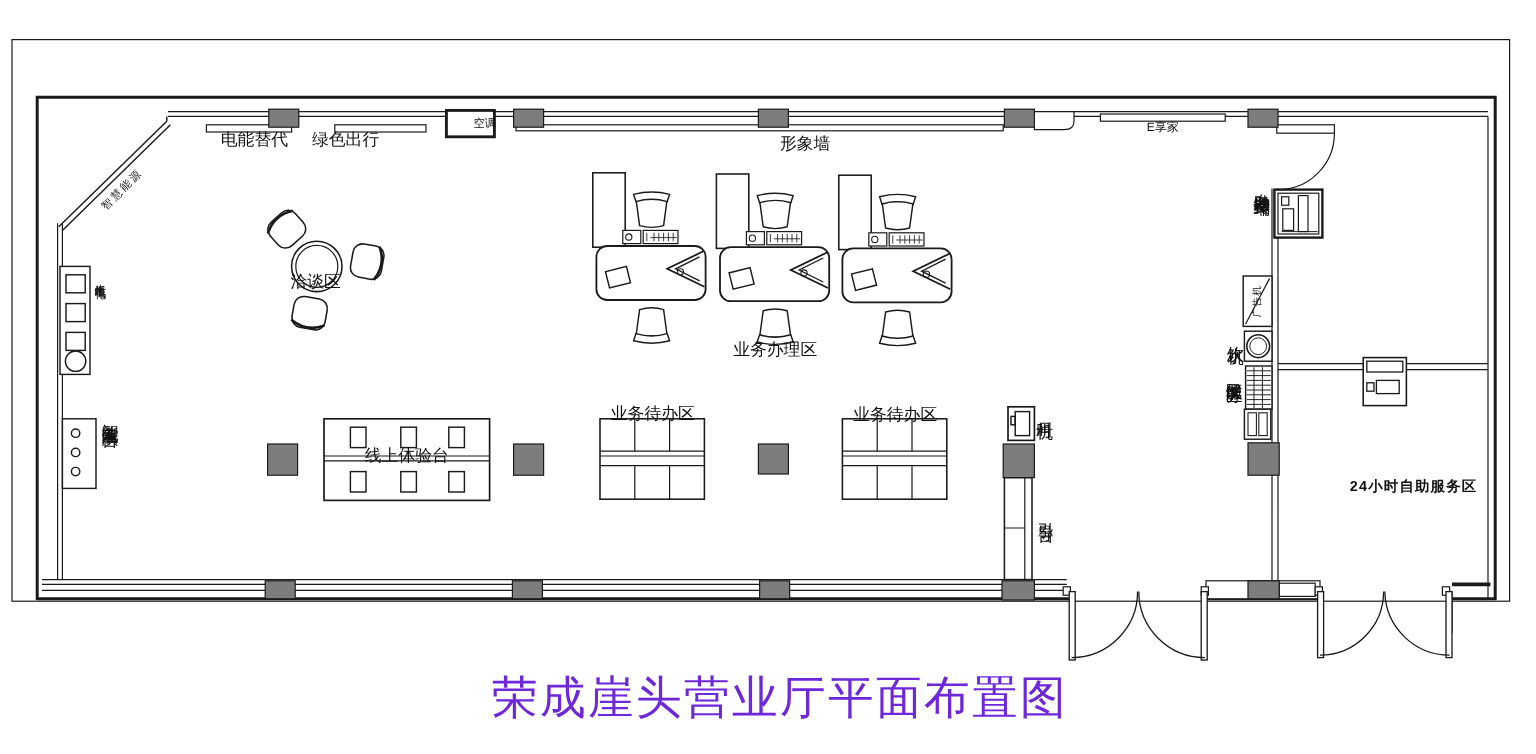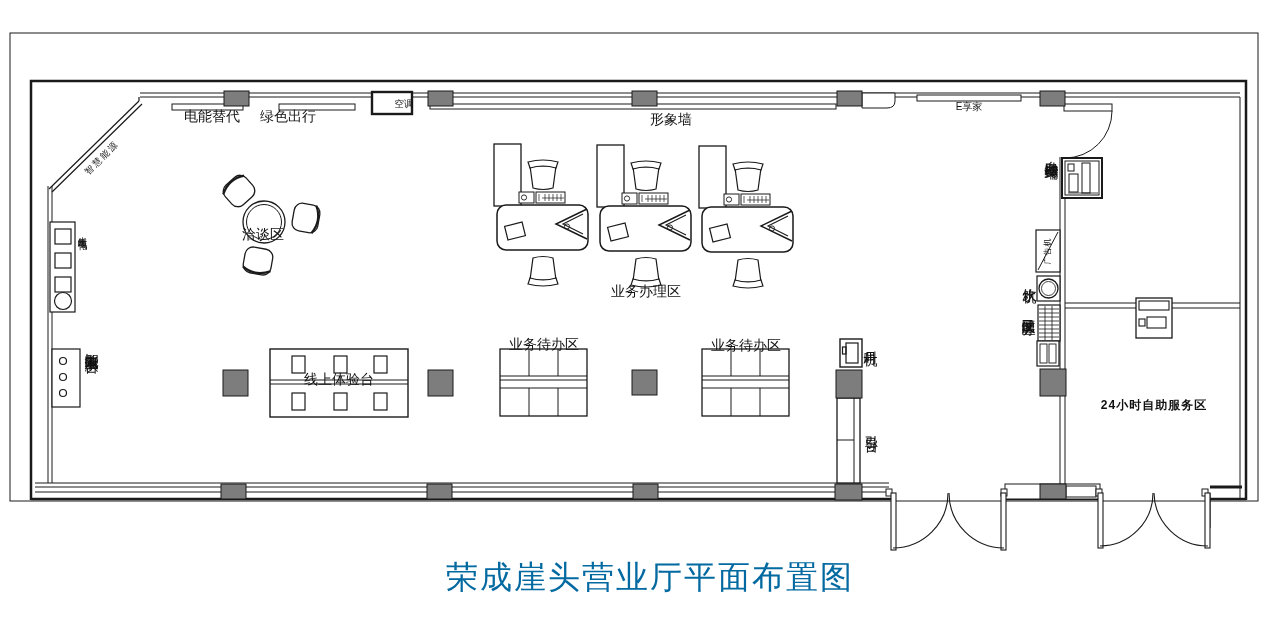--- a/index.html
+++ b/index.html
@@ -4,22 +4,22 @@
 <style>
   html,body{margin:0;padding:0;background:#fff;}
   #stage{position:relative;width:1280px;height:628px;background:#ffffff;overflow:hidden;
          font-family:"Liberation Sans",sans-serif;}
   svg{position:absolute;left:0;top:0;}
   .lbl{position:absolute;font-size:14px;color:#111;white-space:nowrap;
        transform:translateX(-50%);line-height:1;}
   .v{writing-mode:vertical-rl;text-orientation:upright;transform:none;letter-spacing:1px;}
   .rot45{transform:translate(-50%,-50%) rotate(-45deg);letter-spacing:2px;font-size:9px;}
   .rot90{transform:translate(-50%,-50%) rotate(-90deg);font-size:8px;letter-spacing:1px;}
-  .big{font-size:12px;font-weight:bold;letter-spacing:1px;}
-  .title{position:absolute;font-family:"Liberation Serif",serif;font-size:32px;color:#0369a1;
+  .big{font-size:12px;font-weight:bold;letter-spacing:1px;margin-left:24px;}
+  .title{position:absolute;font-family:"Liberation Serif",serif;font-size:38px;color:#6d28d9;
          transform:translateX(-50%);letter-spacing:2px;white-space:nowrap;}
 </style>
 </head>
 <body>
 
 <div id="stage">
 
 <svg width="1280" height="628" viewBox="0 0 1280 628">
   <defs>
 

